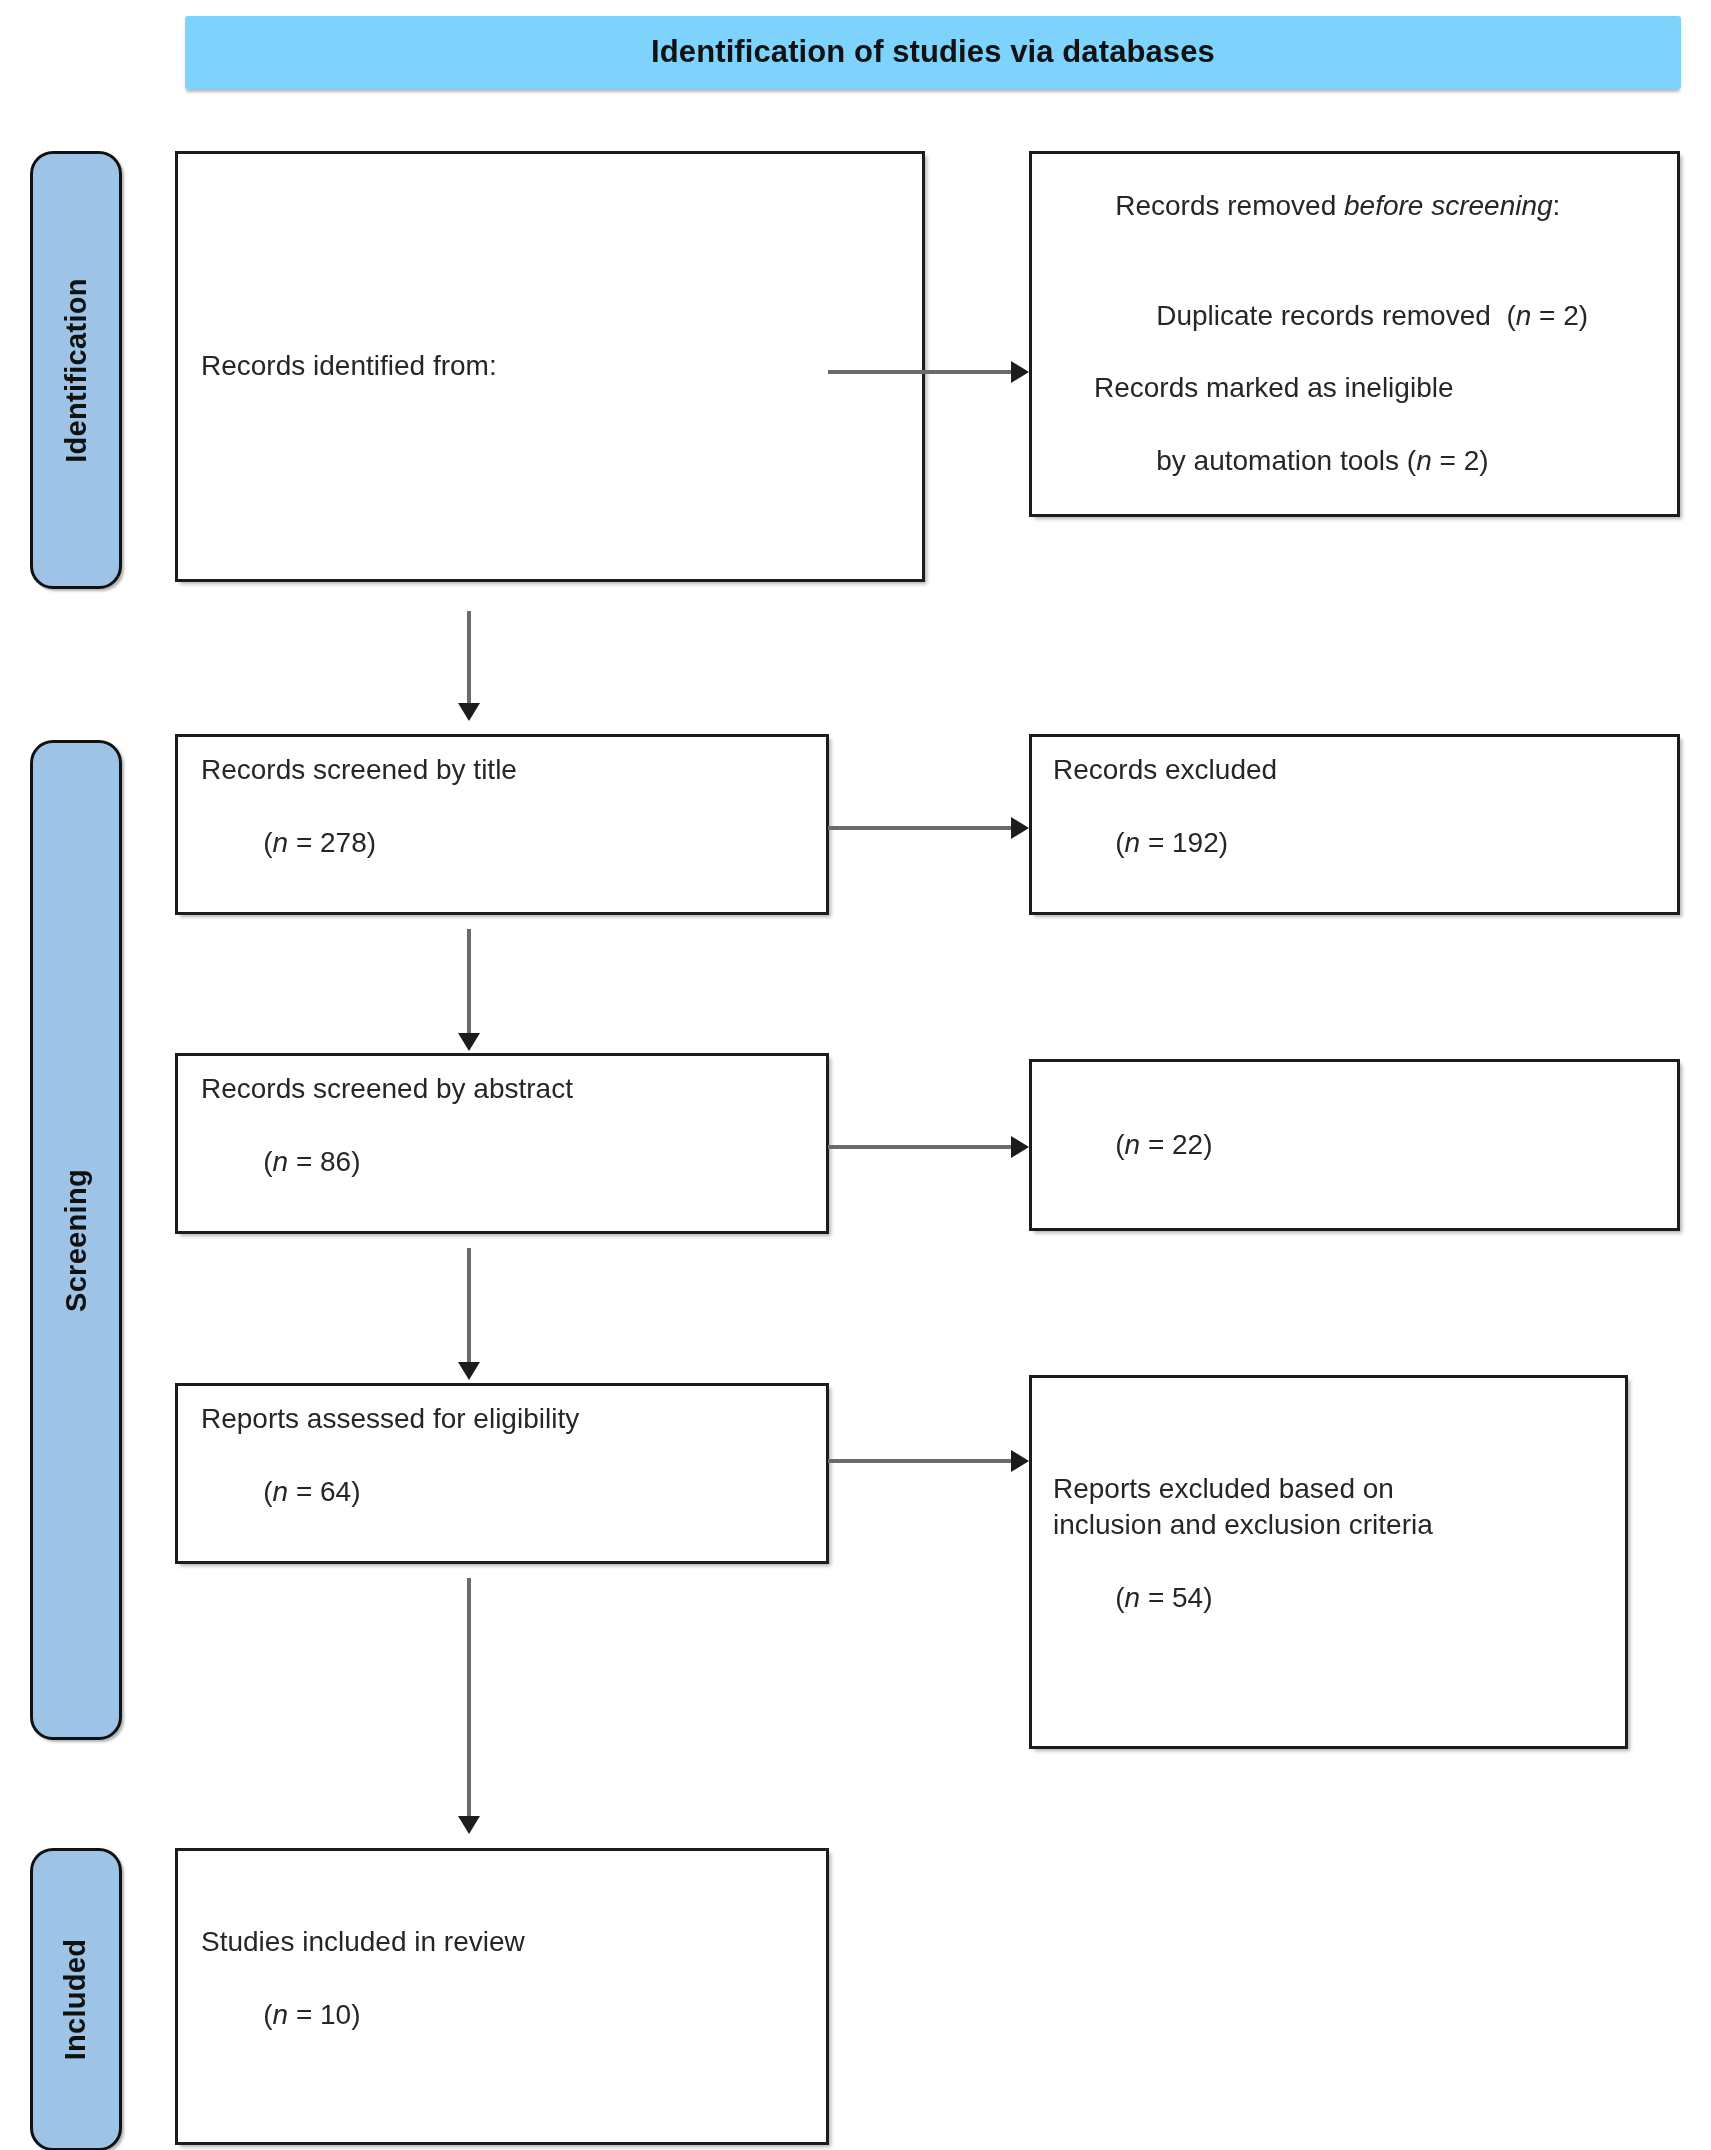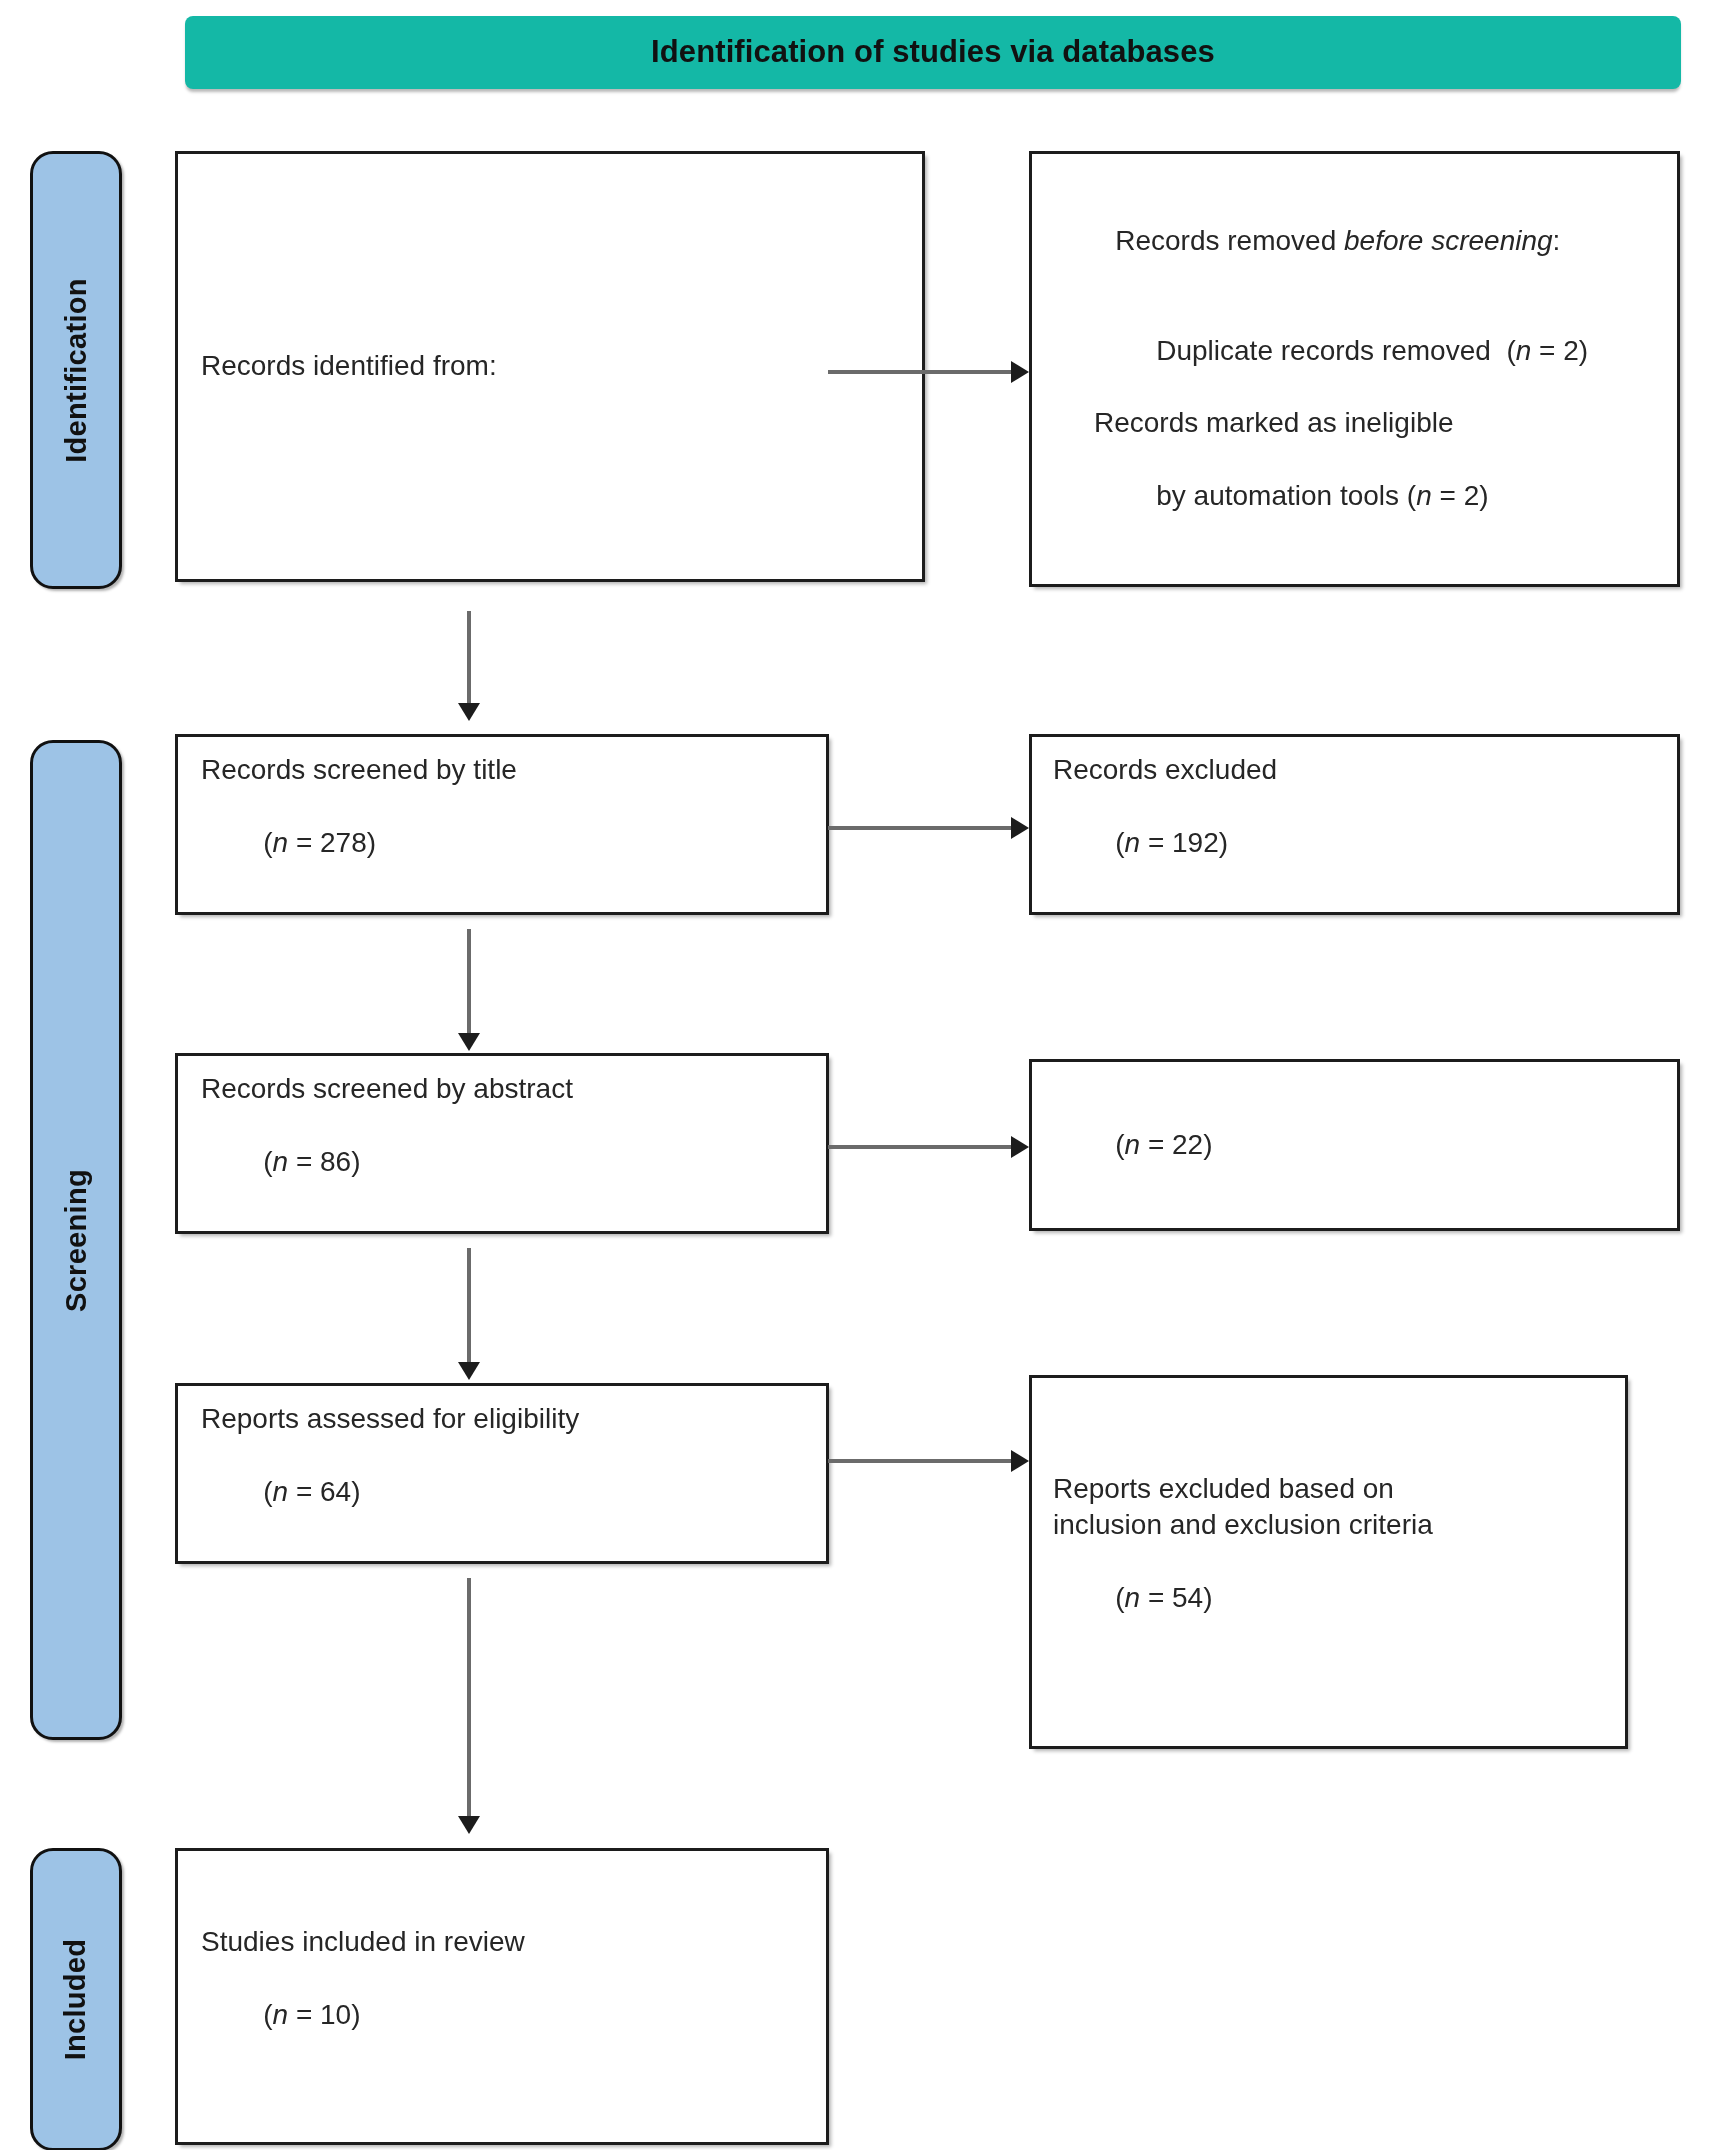--- a/index.html
+++ b/index.html
@@ -18,22 +18,22 @@
     height: 2151px;
     background: #ffffff;
     overflow: hidden;
   }
 
   
   .abs { position: absolute; box-sizing: border-box; }
 
   
   .banner {
-    background: #14b8a6;
-    border-radius: 8px;
+    background: #7dd3fc;
+    border-radius: 3px;
     display: flex;
     align-items: center;
     justify-content: center;
     box-shadow: 0 3.1px 3.1px -1px rgba(0,0,0,0.28);
   }
   .banner-text {
     font-size: 31px;
     font-weight: bold;
     color: #111111;
     letter-spacing: 0.1px;
@@ -128,21 +128,21 @@
     <div class="box-inner">
       <div class="box-line">Records identified from:</div>
     </div>
   </div>
 
   <div class="abs" style="left:828px; top:361px; display:flex; align-items:center; width:201px;">
     <div class="h-line" style="width:183px;"></div>
     <div class="h-head"></div>
   </div>
 
-  <div class="abs box" style="left:1029px; top:151px; width:651px; height:436px;">
+  <div class="abs box" style="left:1029px; top:151px; width:651px; height:366px;">
     <div class="box-inner" style="padding:0 21px;">
       <div class="box-line">
         <span>Records removed </span><span class="it">before screening</span><span>:</span>
       </div>
       <div class="box-line indent-1">
         <span>Duplicate records removed  (</span><span class="it">n</span><span> = 2)</span>
       </div>
       <div class="box-line indent-1">Records marked as ineligible</div>
       <div class="box-line indent-1">
         <span>by automation tools (</span><span class="it">n</span><span> = 2)</span>

